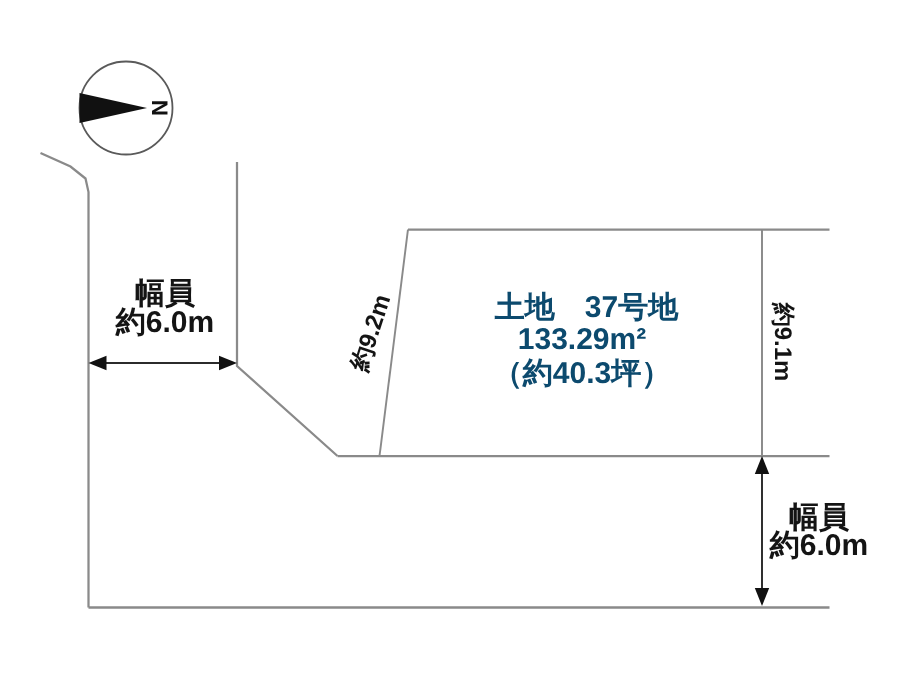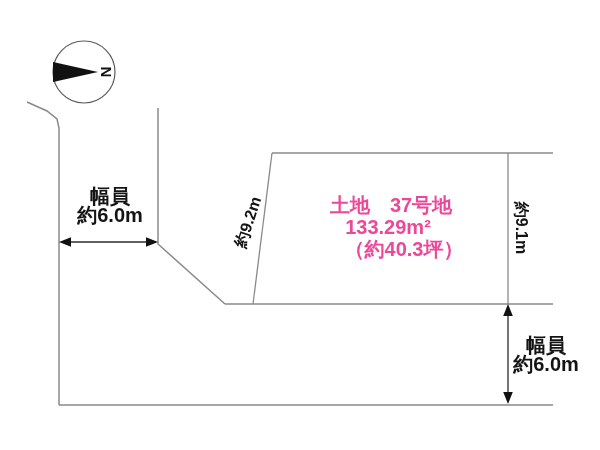--- a/index.html
+++ b/index.html
@@ -10,21 +10,21 @@
   .canvas svg{position:absolute;left:0;top:0;}
   .label{
     position:absolute;transform:translate(-50%,-50%);
     font-weight:bold;font-size:16px;line-height:19px;
     white-space:nowrap;color:#141414;text-align:center;
   }
   .label.rot90{transform:translate(-50%,-50%) rotate(90deg);}
   .label.rotslant{transform:translate(-50%,-50%) rotate(-72deg);}
   .parcel-line{
     position:absolute;transform:translate(-50%,-50%);
-    font-weight:bold;font-size:20px;white-space:nowrap;color:#ec4899;
+    font-weight:bold;font-size:20px;white-space:nowrap;color:#0c4a6e;
   }
   .road-label{
     position:absolute;transform:translate(-50%,0);
     font-weight:bold;font-size:20px;line-height:19px;text-align:center;
     white-space:nowrap;color:#141414;
   }
   .north-letter{
     position:absolute;left:106px;top:72px;
     transform:translate(-50%,-50%) rotate(90deg);
     font-weight:bold;font-size:15px;color:#111;
@@ -67,15 +67,15 @@
     <div>約6.0m</div>
   </div>
 
   <div class="road-label" style="left:546px;top:336px;">
     <div>幅員</div>
     <div>約6.0m</div>
   </div>
 
   <div class="parcel-line" style="left:391px;top:205px;">土地　37号地</div>
   <div class="parcel-line" style="left:388px;top:227px;">133.29m²</div>
-  <div class="parcel-line" style="left:404px;top:249px;">（約40.3坪）</div>
+  <div class="parcel-line" style="left:388px;top:249px;">（約40.3坪）</div>
 
 </div>
 
 </body></html>

